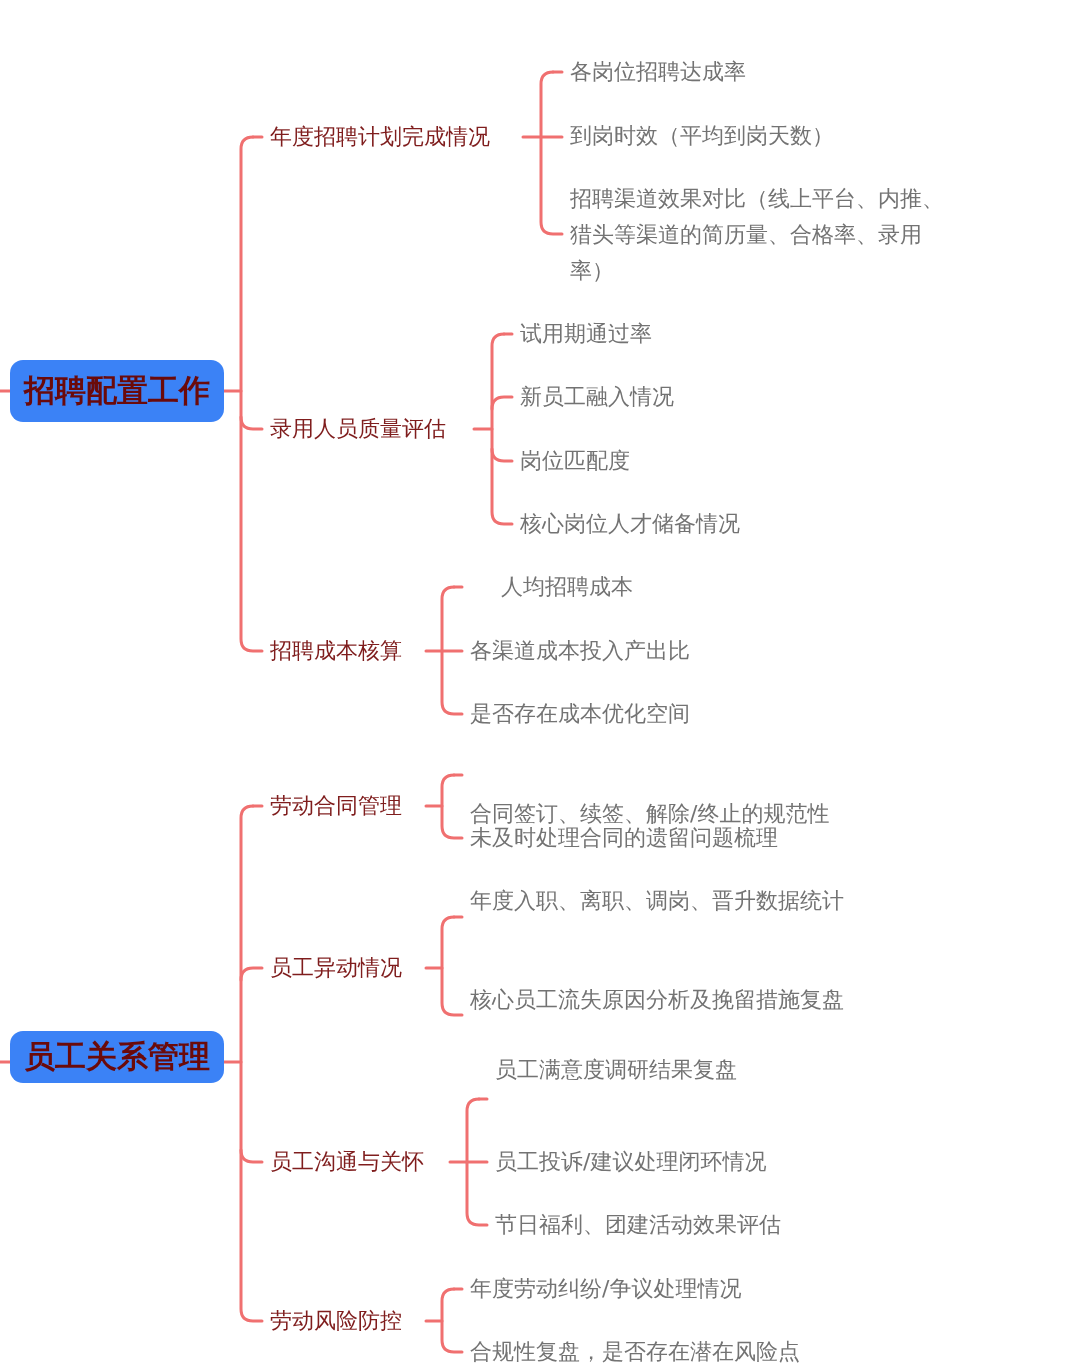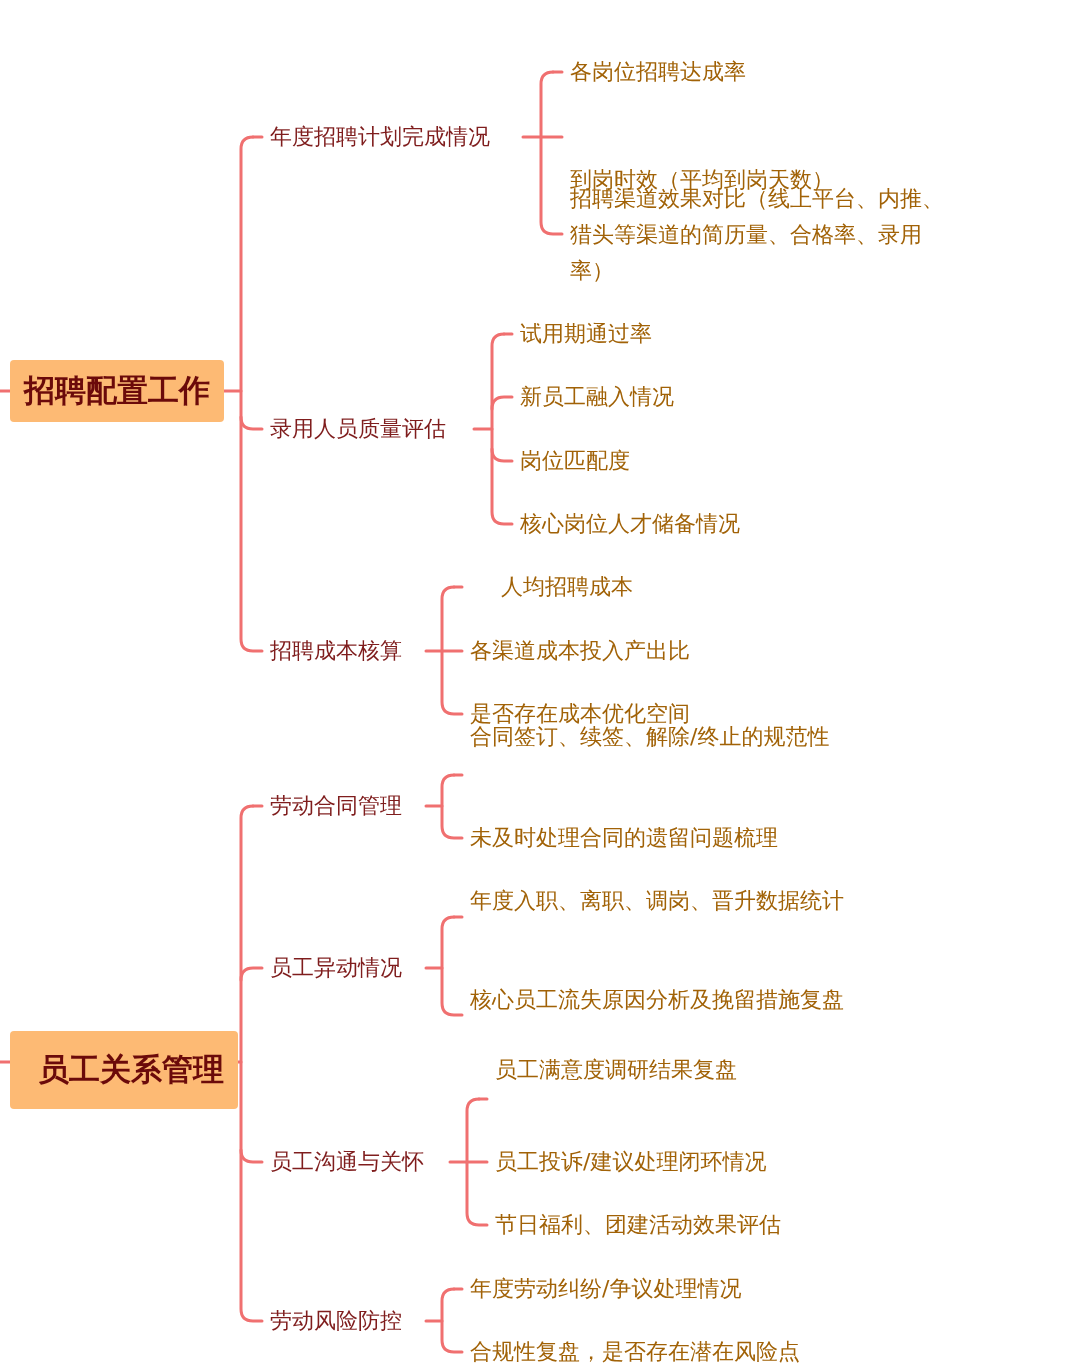--- a/index.html
+++ b/index.html
@@ -1,23 +1,23 @@
 <!DOCTYPE html>
 <html><head>
 <meta charset="utf-8">
 <style>
   html, body { margin: 0; padding: 0; background: #ffffff; }
   body { width: 1080px; height: 1372px; position: relative; overflow: hidden;
          font-family: "DejaVu Sans", "Liberation Sans", sans-serif; color: #5a0d12; }
   svg.lines { position: absolute; left: 0; top: 0; width: 1080px; height: 1372px; }
-  .root { position: absolute; background: #fdba74; border-radius: 4px;
+  .root { position: absolute; background: #3b82f6; border-radius: 13px;
           font-weight: bold; font-size: 31px; color: #6b0a0a;
           display: flex; align-items: center; justify-content: center; letter-spacing: 0px; }
   .node { position: absolute; font-size: 22px; line-height: 36px; color: #7f1d1d; white-space: nowrap; }
-  .leaf { position: absolute; font-size: 22px; line-height: 36px; color: #a16207; white-space: normal; }
+  .leaf { position: absolute; font-size: 22px; line-height: 36px; color: #737373; white-space: normal; }
 </style>
 </head>
 <body>
 
 <svg class="lines" viewBox="0 0 1080 1372" fill="none" stroke="#f07070" stroke-width="3" stroke-linecap="round">
 
   <path d="M0 391 H10"></path>
   <path d="M224 391 H241"></path>
   <path d="M253 137 Q241 137 241 149 V639 Q241 651 253 651 H262"></path>
   <path d="M253 137 H262"></path>
@@ -65,46 +65,46 @@
 </svg>
 
 <div class="root" style="left:10px;top:360px;width:214px;height:62px;">
   <span>招聘配置工作</span>
 </div>
 
 <div class="node" style="left:270px;top:119px;">
   <span>年度招聘计划完成情况</span>
 </div>
 <div class="leaf" style="left:570px;top:54px;">各岗位招聘达成率</div>
-<div class="leaf" style="left:570px;top:118px;margin-top:44px;">到岗时效（平均到岗天数）</div>
+<div class="leaf" style="left:570px;top:118px;">到岗时效（平均到岗天数）</div>
 <div class="leaf" style="left:570px;top:181px;width:385px;">招聘渠道效果对比（线上平台、内推、猎头等渠道的简历量、合格率、录用率）</div>
 
 <div class="node" style="left:270px;top:411px;">
   <span>录用人员质量评估</span>
 </div>
 <div class="leaf" style="left:520px;top:316px;">试用期通过率</div>
 <div class="leaf" style="left:520px;top:379px;">新员工融入情况</div>
 <div class="leaf" style="left:520px;top:443px;">岗位匹配度</div>
 <div class="leaf" style="left:520px;top:506px;">核心岗位人才储备情况</div>
 
 <div class="node" style="left:270px;top:633px;">
   <span>招聘成本核算</span>
 </div>
 <div class="leaf" style="left:470px;top:569px;margin-left:31px;">人均招聘成本</div>
 <div class="leaf" style="left:470px;top:633px;">各渠道成本投入产出比</div>
 <div class="leaf" style="left:470px;top:696px;">是否存在成本优化空间</div>
 
-<div class="root" style="left:10px;top:1031px;width:214px;height:78px;padding-left:14px;">
+<div class="root" style="left:10px;top:1031px;width:214px;height:52px;">
   <span>员工关系管理</span>
 </div>
 
 <div class="node" style="left:270px;top:788px;">
   <span>劳动合同管理</span>
 </div>
-<div class="leaf" style="left:470px;top:719px;">合同签订、续签、解除/终止的规范性</div>
+<div class="leaf" style="left:470px;top:796px;">合同签订、续签、解除/终止的规范性</div>
 <div class="leaf" style="left:470px;top:820px;">未及时处理合同的遗留问题梳理</div>
 
 <div class="node" style="left:270px;top:950px;">
   <span>员工异动情况</span>
 </div>
 <div class="leaf" style="left:470px;top:883px;width:400px;">年度入职、离职、调岗、晋升数据统计</div>
 <div class="leaf" style="left:470px;top:982px;width:400px;">核心员工流失原因分析及挽留措施复盘</div>
 
 <div class="node" style="left:270px;top:1144px;">
   <span>员工沟通与关怀</span>

